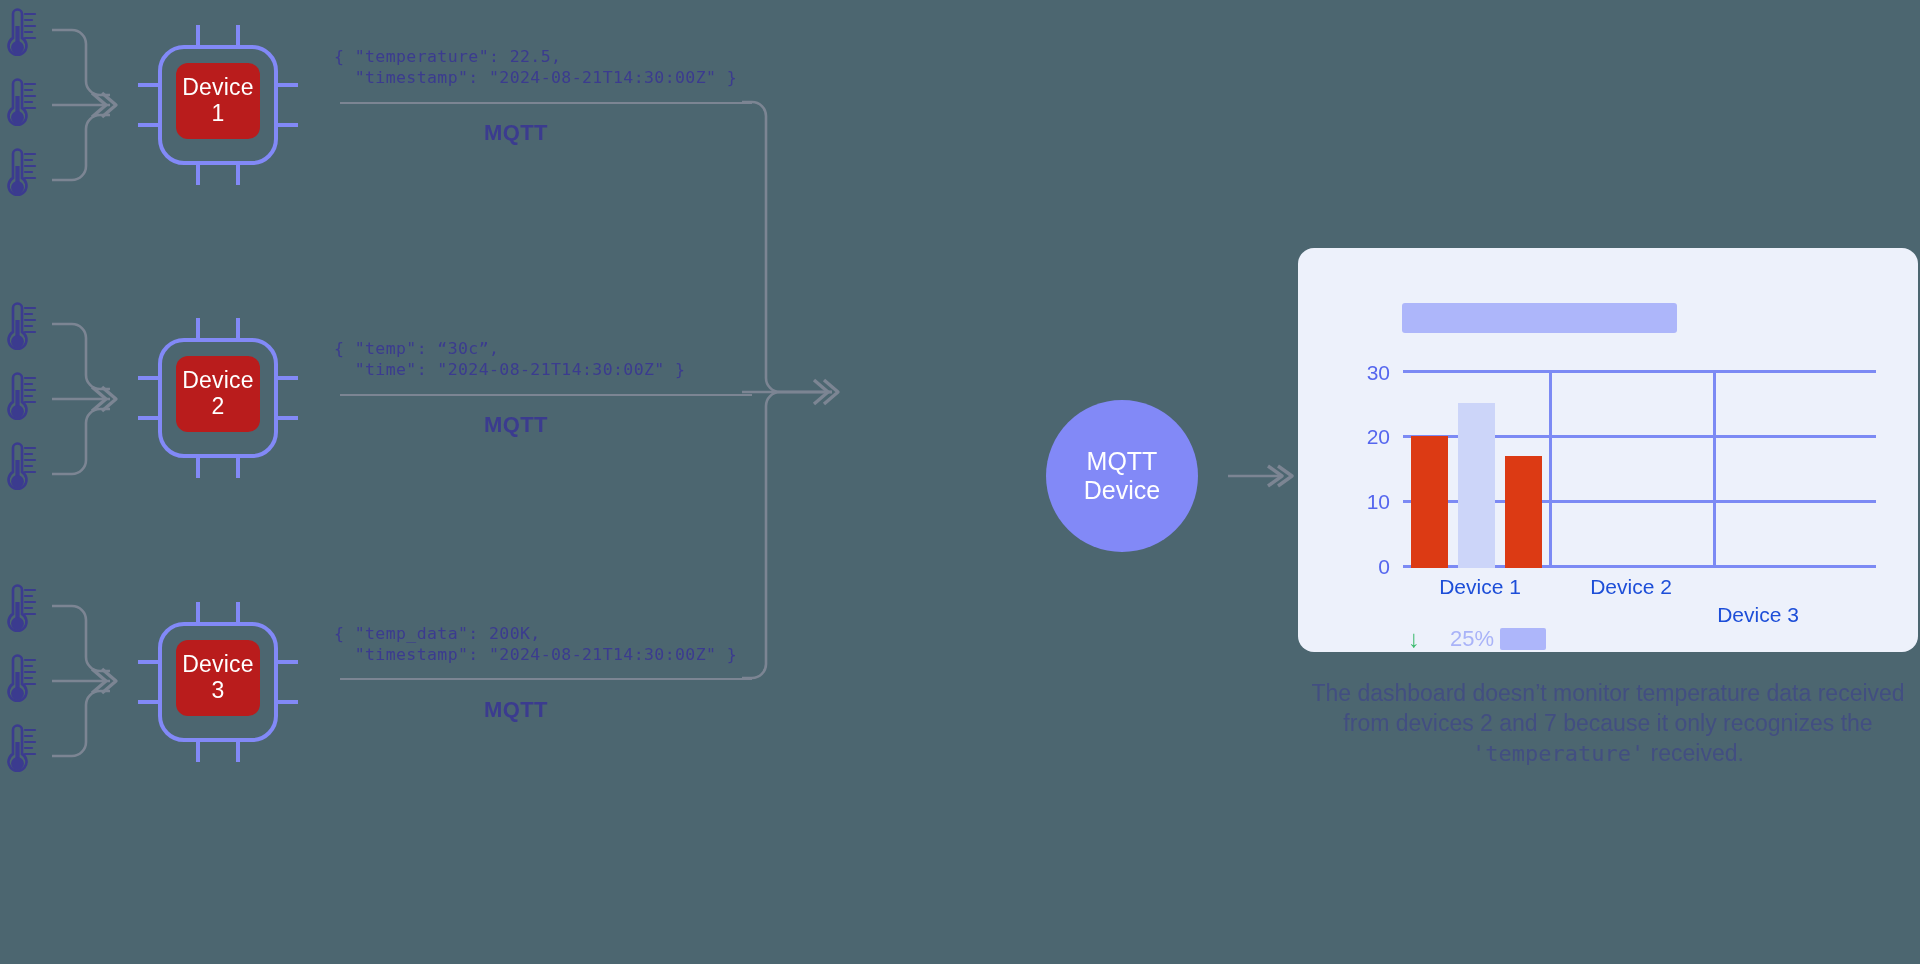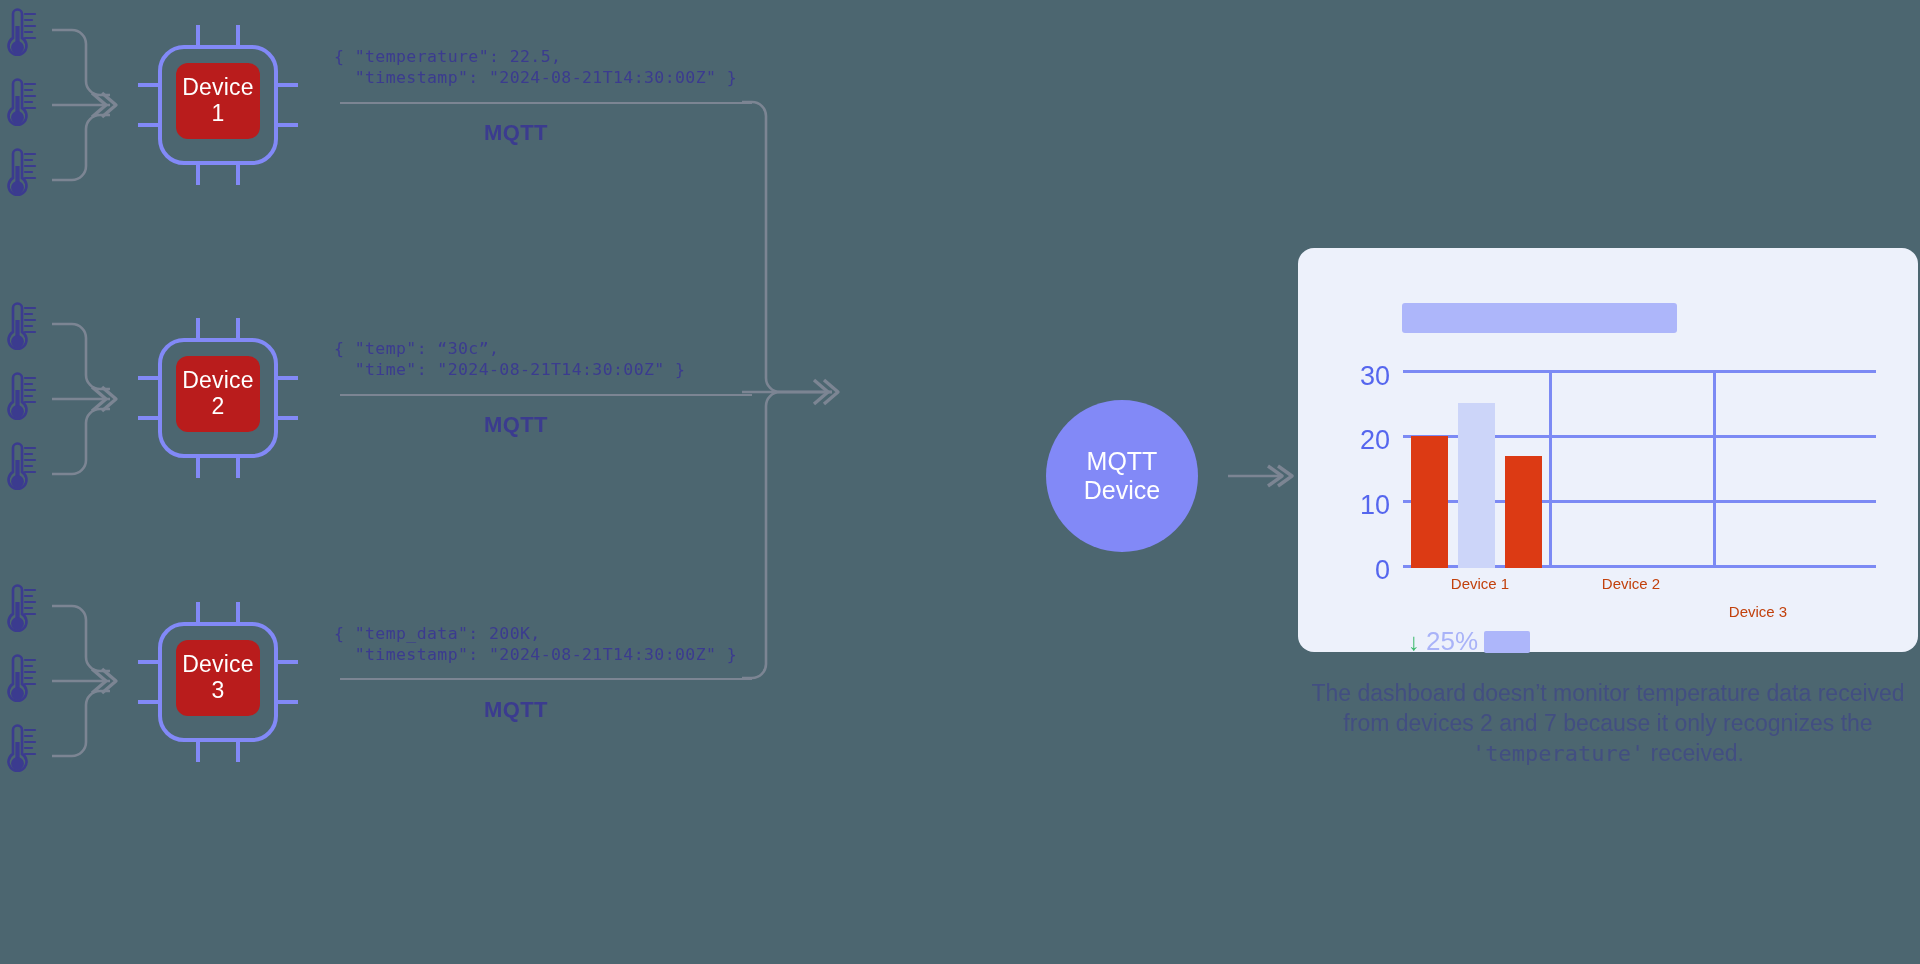--- a/index.html
+++ b/index.html
@@ -56,29 +56,29 @@
     display:flex;flex-direction:column;align-items:center;justify-content:center;
     font-size:25px;line-height:1.18;text-align:center;
   }
 
   
   .card{
     position:absolute;background:#EDF1FB;border-radius:16px;
   }
   .card-titlebar{position:absolute;background:#ADB6FA;border-radius:3px;}
   .axis-label{
-    position:absolute;color:#5566EE;font-size:27px;text-align:right;
+    position:absolute;color:#5566EE;font-size:21px;text-align:right;
     width:40px;
   }
-  .cat-label{position:absolute;color:#c2410c;font-size:15px;text-align:center;}
+  .cat-label{position:absolute;color:#1d4ed8;font-size:21px;text-align:center;}
   .gridline{position:absolute;background:#7C8AF4;height:3px;}
   .vline{position:absolute;background:#7C8AF4;width:3px;}
   .bar{position:absolute;}
   .legend{position:absolute;display:flex;align-items:center;gap:6px;}
-  .legend-pct{color:#A9B3F8;font-size:26px;}
+  .legend-pct{color:#A9B3F8;font-size:22px;margin-left:24px;}
   .legend-swatch{width:46px;height:22px;background:#ADB6FA;border-radius:2px;}
 
   
   .caption{
     position:absolute;width:640px;text-align:center;
     color:rgba(59,59,143,.55);font-size:23px;line-height:30px;
   }
   .caption code{
     font-family:"DejaVu Sans Mono","Liberation Mono",monospace;
     font-size:22px;

